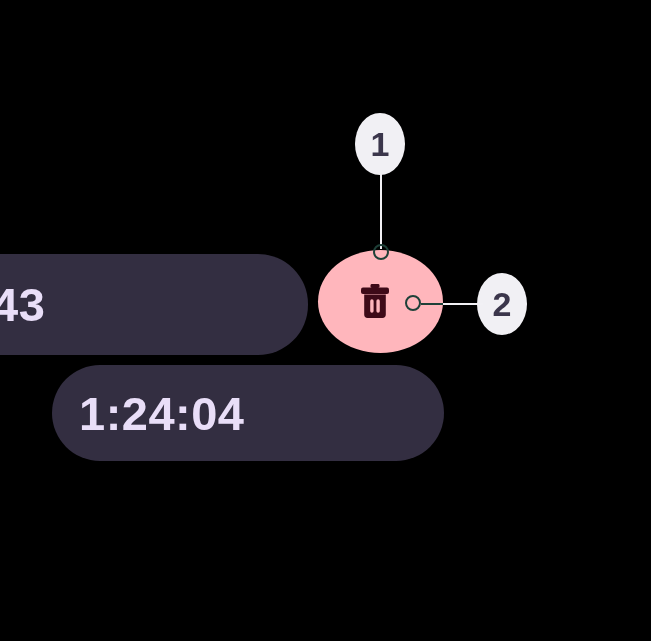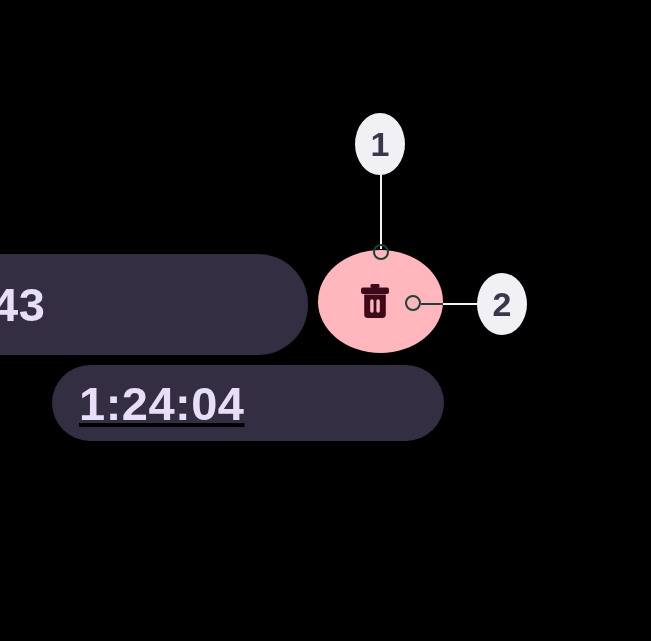--- a/index.html
+++ b/index.html
@@ -46,24 +46,23 @@
   }
   #chip-laps .chip-label {
     font-size: 47px;
   }
 
   
   #chip-elapsed {
     left: 52px;
     top: 365px;
     width: 392px;
-    height: 76px;
+    height: 96px;
     border-radius: 50px;
     padding-left: 27px;
-    text-decoration: underline;
   }
   #chip-elapsed .chip-label {
     font-size: 47px;
   }
 
   
   #fab-delete {
     position: absolute;
     left: 318px;
     top: 250px;

